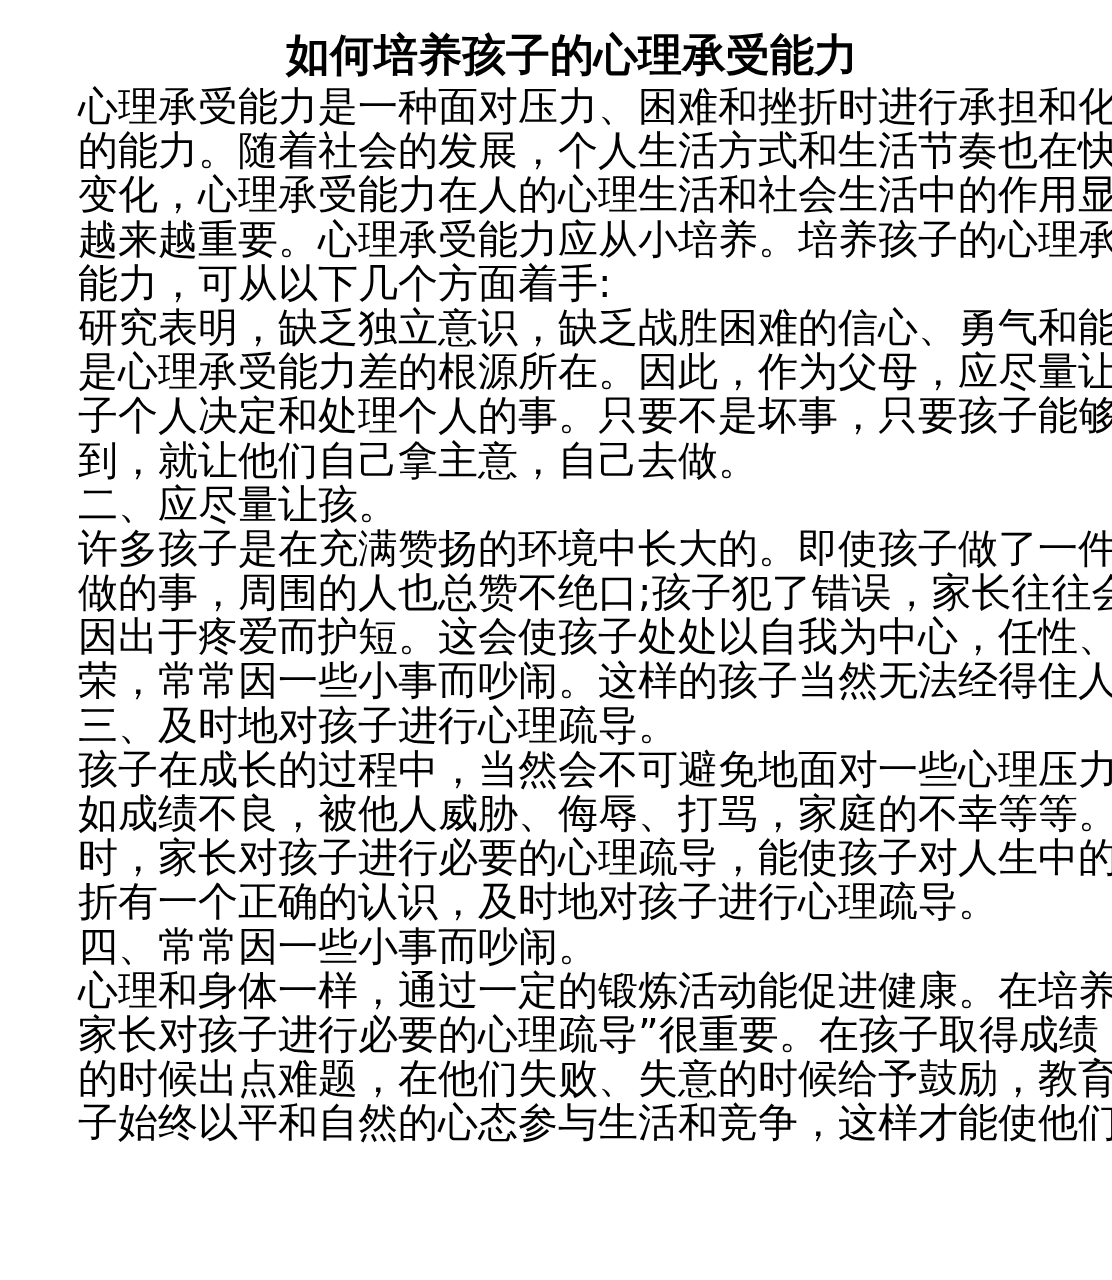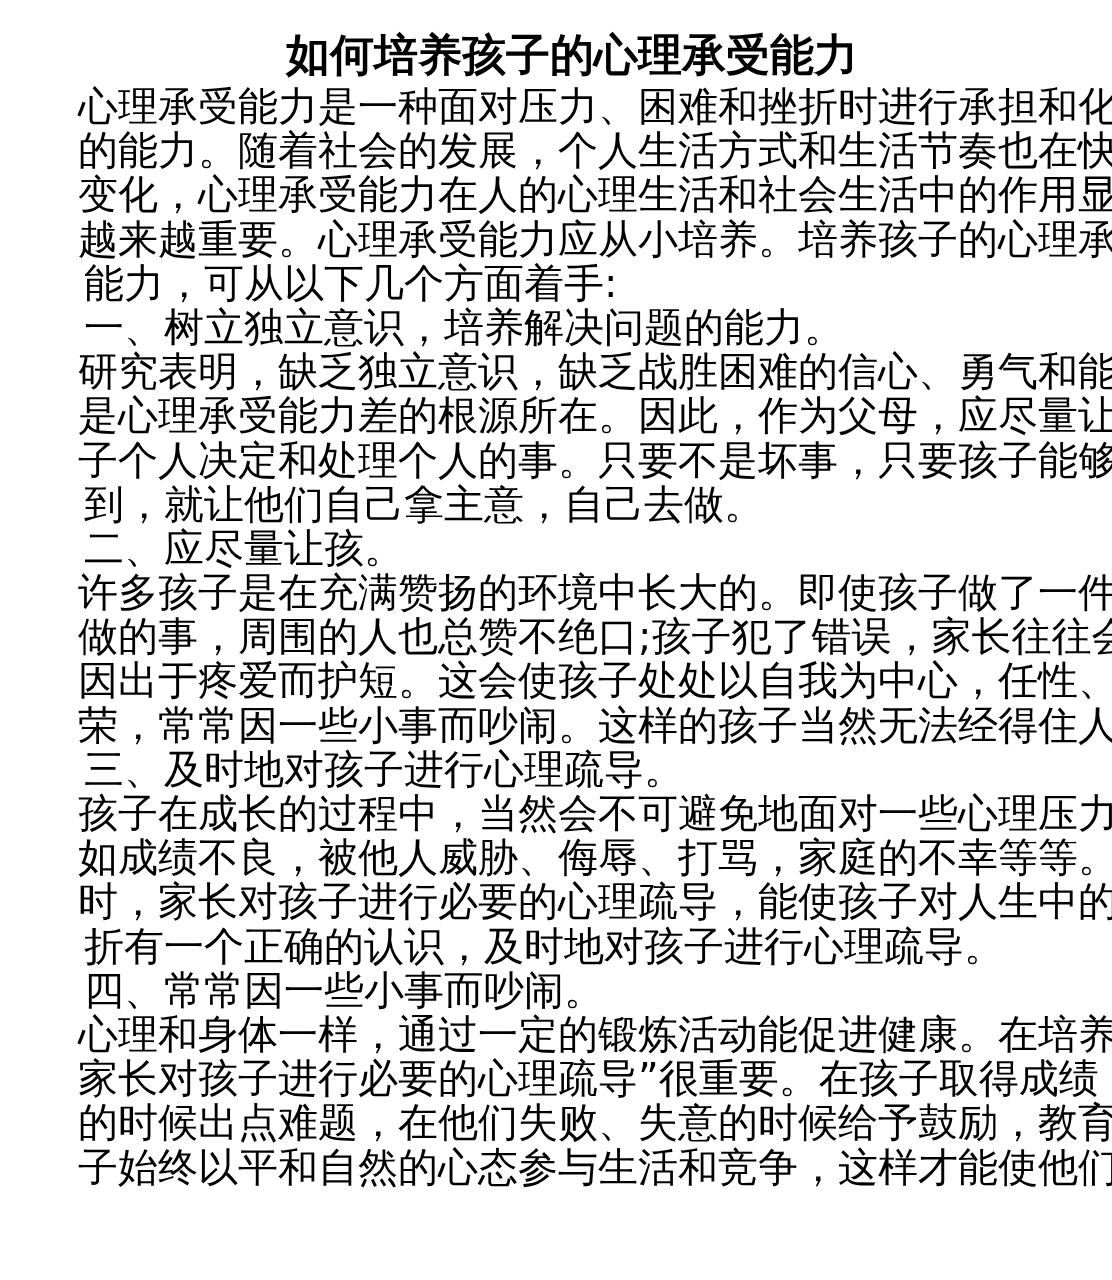--- a/index.html
+++ b/index.html
@@ -46,35 +46,33 @@
       height: 44.2px;
       line-height: 44.2px;
       font-size: 40px;
       white-space: nowrap;
       letter-spacing: 0px;
       text-align: justify;
       text-align-last: justify;
     }
     .line.last {
       text-align-last: left;
-      margin-left: 6px;
     }
   </style>
 </head>
 <body>
 
 <div class="page">
   <h1 class="title">如何培养孩子的心理承受能力</h1>
   <div class="content">
     <span class="line">心理承受能力是一种面对压力、困难和挫折时进行承担和化解</span>
     <span class="line">的能力。随着社会的发展，个人生活方式和生活节奏也在快速</span>
     <span class="line">变化，心理承受能力在人的心理生活和社会生活中的作用显得</span>
     <span class="line">越来越重要。心理承受能力应从小培养。培养孩子的心理承受</span>
     <span class="line last">能力，可从以下几个方面着手:</span>
-    <span class="line last">一、树立独立意识，培养解决问题的能力。</span>
     <span class="line">研究表明，缺乏独立意识，缺乏战胜困难的信心、勇气和能力</span>
     <span class="line">是心理承受能力差的根源所在。因此，作为父母，应尽量让孩</span>
     <span class="line">子个人决定和处理个人的事。只要不是坏事，只要孩子能够做</span>
     <span class="line last">到，就让他们自己拿主意，自己去做。</span>
     <span class="line last">二、应尽量让孩。</span>
     <span class="line">许多孩子是在充满赞扬的环境中长大的。即使孩子做了一件该</span>
     <span class="line">做的事，周围的人也总赞不绝口;孩子犯了错误，家长往往会</span>
     <span class="line">因出于疼爱而护短。这会使孩子处处以自我为中心，任性、虚</span>
     <span class="line">荣，常常因一些小事而吵闹。这样的孩子当然无法经得住人生</span>
     <span class="line last">三、及时地对孩子进行心理疏导。</span>

